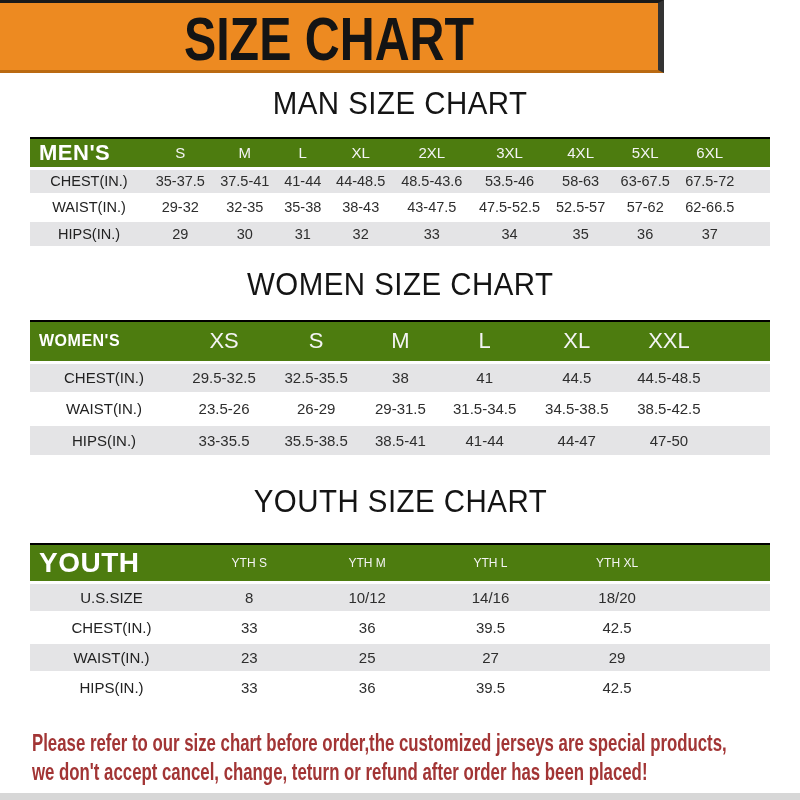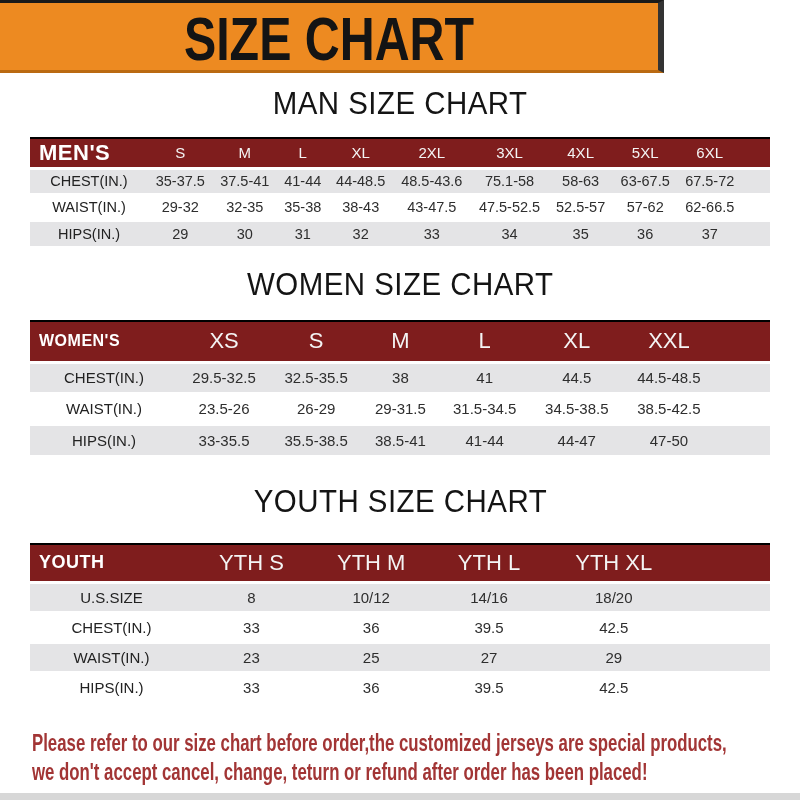--- a/index.html
+++ b/index.html
@@ -23,21 +23,21 @@
   #sec-men .sec-title{margin-top:14px;height:34px;}
   #sec-women .sec-title{margin-top:22px;height:36px;}
   #sec-youth .sec-title{margin-top:30px;height:36px;}
   
   table.size-table{
     width:740px;margin:16px auto 0 auto;border-collapse:collapse;table-layout:auto;
   }
   #sec-women table.size-table{margin-top:16px;}
   #sec-youth table.size-table{margin-top:22px;}
   .size-table thead th{
-    background:#7f1d1d;color:#f4f4f4;font-weight:normal;
+    background:#4d7c0f;color:#f4f4f4;font-weight:normal;
     border-top:2px solid #000;border-bottom:2px solid #f97316;
     text-align:center;vertical-align:middle;padding:0 4px;white-space:nowrap;
   }
   .size-table thead th.corner{
     color:#ffffff;font-weight:bold;text-align:left;padding-left:9px;letter-spacing:0.5px;
   }
   .size-table thead th.filler{padding:0;}
   .size-table td{
     text-align:center;vertical-align:middle;color:#2e2e2e;
     border-top:3px solid #ffffff;padding:0 5px;white-space:nowrap;
@@ -53,22 +53,22 @@
   .tbl-men td{font-size:14.5px;}
   
   .tbl-women thead tr{height:41px;}
   .tbl-women thead th{font-size:22px;}
   .tbl-women thead th.corner{font-size:16px;width:135px;}
   .tbl-women thead th.filler{width:55px;}
   .tbl-women tbody tr{height:31px;}
   .tbl-women td{font-size:15px;}
   
   .tbl-youth thead tr{height:38px;}
-  .tbl-youth thead th{font-size:22px;}
-  .tbl-youth thead th.corner{font-size:18px;width:150px;}
+  .tbl-youth thead th{font-size:12px;}
+  .tbl-youth thead th.corner{font-size:28px;width:150px;}
   .tbl-youth thead th.filler{width:88px;}
   .tbl-youth tbody tr{height:30px;}
   .tbl-youth td{font-size:15px;margin-left:42px;}
   
   .disclaimer{margin:26px 0 0 32px;}
   .red-line{
     display:block;font-size:24px;font-weight:bold;line-height:29px;white-space:nowrap;
     transform:scaleX(0.70);transform-origin:left center;
   }
   .bottom-strip{position:absolute;left:0;bottom:0;width:800px;height:7px;background:#D7D7D7;}
@@ -103,21 +103,21 @@
           </tr>
         </thead>
         <tbody>
           <tr class="stripe">
             <td class="rowlabel">CHEST(IN.)</td>
             <td class="val">35-37.5</td>
             <td class="val">37.5-41</td>
             <td class="val">41-44</td>
             <td class="val">44-48.5</td>
             <td class="val">48.5-43.6</td>
-            <td class="val">75.1-58</td>
+            <td class="val">53.5-46</td>
             <td class="val">58-63</td>
             <td class="val">63-67.5</td>
             <td class="val">67.5-72</td>
             <td class="filler"></td>
           </tr>
           <tr class="plain">
             <td class="rowlabel">WAIST(IN.)</td>
             <td class="val">29-32</td>
             <td class="val">32-35</td>
             <td class="val">35-38</td>

